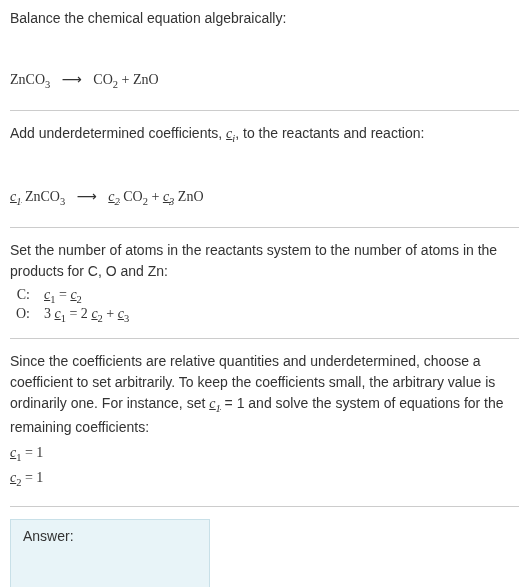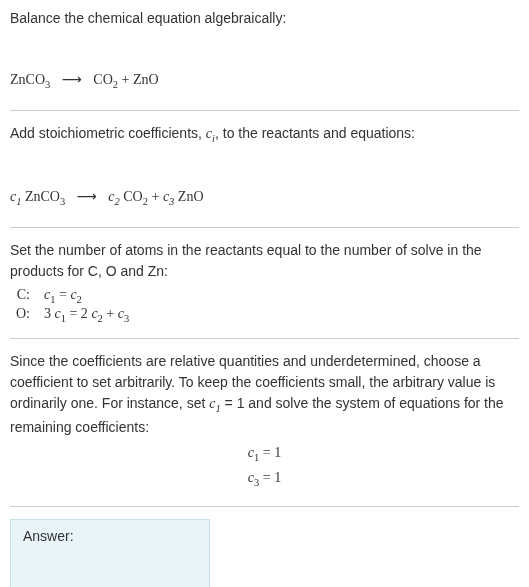--- a/index.html
+++ b/index.html
@@ -30,20 +30,21 @@
     .formula {
       font-family: 'Times New Roman', serif;
       margin-top: 40px;
     }
     .sub {
       vertical-align: sub;
       font-size: 0.75em;
     }
     .italic {
       font-style: italic;
+      text-decoration: underline;
     }
     .arrow {
       display: inline-block;
       margin: 0 8px;
     }
     .atoms-table {
       display: table;
       margin-top: 4px;
     }
     .atoms-row {
@@ -55,21 +56,20 @@
     }
     .atoms-label {
       text-align: right;
       padding-right: 8px;
     }
     .coeffs {
       margin-top: 4px;
     }
     .coeffs .line {
       margin-bottom: 2px;
-      text-align: center;
     }
     .answer-box {
       background: #e8f4f8;
       border: 1px solid #c8e0e8;
       padding: 8px 12px;
       display: inline-block;
       min-width: 200px;
     }
     .answer-box .answer-label {
       margin-bottom: 18px;
@@ -85,31 +85,31 @@
   <div class="line">Balance the chemical equation algebraically:</div>
   <div class="line formula">
     <span><span>ZnCO</span><span class="sub">3</span></span>
     <span class="arrow">⟶</span>
     <span><span>CO</span><span class="sub">2</span></span><span> + </span><span>ZnO</span>
   </div>
 </div>
 
 <div class="section">
   <div class="line">
-    <span>Add stoichiometric coefficients, </span><span class="italic formula"><span>c</span><span class="sub">i</span></span><span>, to the reactants and equations:</span>
+    <span>Add underdetermined coefficients, </span><span class="italic formula"><span>c</span><span class="sub">i</span></span><span>, to the reactants and reaction:</span>
   </div>
   <div class="line formula">
     <span class="italic"><span>c</span><span class="sub">1</span></span><span><span> ZnCO</span><span class="sub">3</span></span>
     <span class="arrow">⟶</span>
     <span class="italic"><span>c</span><span class="sub">2</span></span><span><span> CO</span><span class="sub">2</span></span><span> + </span><span class="italic"><span>c</span><span class="sub">3</span></span><span> ZnO</span>
   </div>
 </div>
 
 <div class="section">
-  <div class="line">Set the number of atoms in the reactants equal to the number of solve in the products for C, O and Zn:</div>
+  <div class="line">Set the number of atoms in the reactants system to the number of atoms in the products for C, O and Zn:</div>
   <div class="atoms-table formula">
     <div class="atoms-row">
       <div class="atoms-cell atoms-label">C:</div>
       <div class="atoms-cell">
         <span class="italic">c</span><span class="sub">1</span><span> = </span><span class="italic">c</span><span class="sub">2</span>
       </div>
     </div>
     <div class="atoms-row">
       <div class="atoms-cell atoms-label">O:</div>
       <div class="atoms-cell">
@@ -118,21 +118,21 @@
     </div>
   </div>
 </div>
 
 <div class="section">
   <div class="line">
     <span>Since the coefficients are relative quantities and underdetermined, choose a coefficient to set arbitrarily. To keep the coefficients small, the arbitrary value is ordinarily one. For instance, set </span><span class="italic formula"><span>c</span><span class="sub">1</span></span><span> = 1 and solve the system of equations for the remaining coefficients:</span>
   </div>
   <div class="coeffs formula">
     <div class="line"><span class="italic">c</span><span class="sub">1</span><span> = 1</span></div>
-    <div class="line"><span class="italic">c</span><span class="sub">3</span><span> = 1</span></div>
+    <div class="line"><span class="italic">c</span><span class="sub">2</span><span> = 1</span></div>
   </div>
 </div>
 
 <div class="section">
   <div class="answer-box">
     <div class="answer-label">Answer:</div>
     <div class="answer-content formula">
       <span><span>ZnCO</span><span class="sub">3</span></span>
       <span class="arrow">⟶</span>
       <span><span>CO</span><span class="sub">2</span></span><span> + </span><span>ZnO</span>

